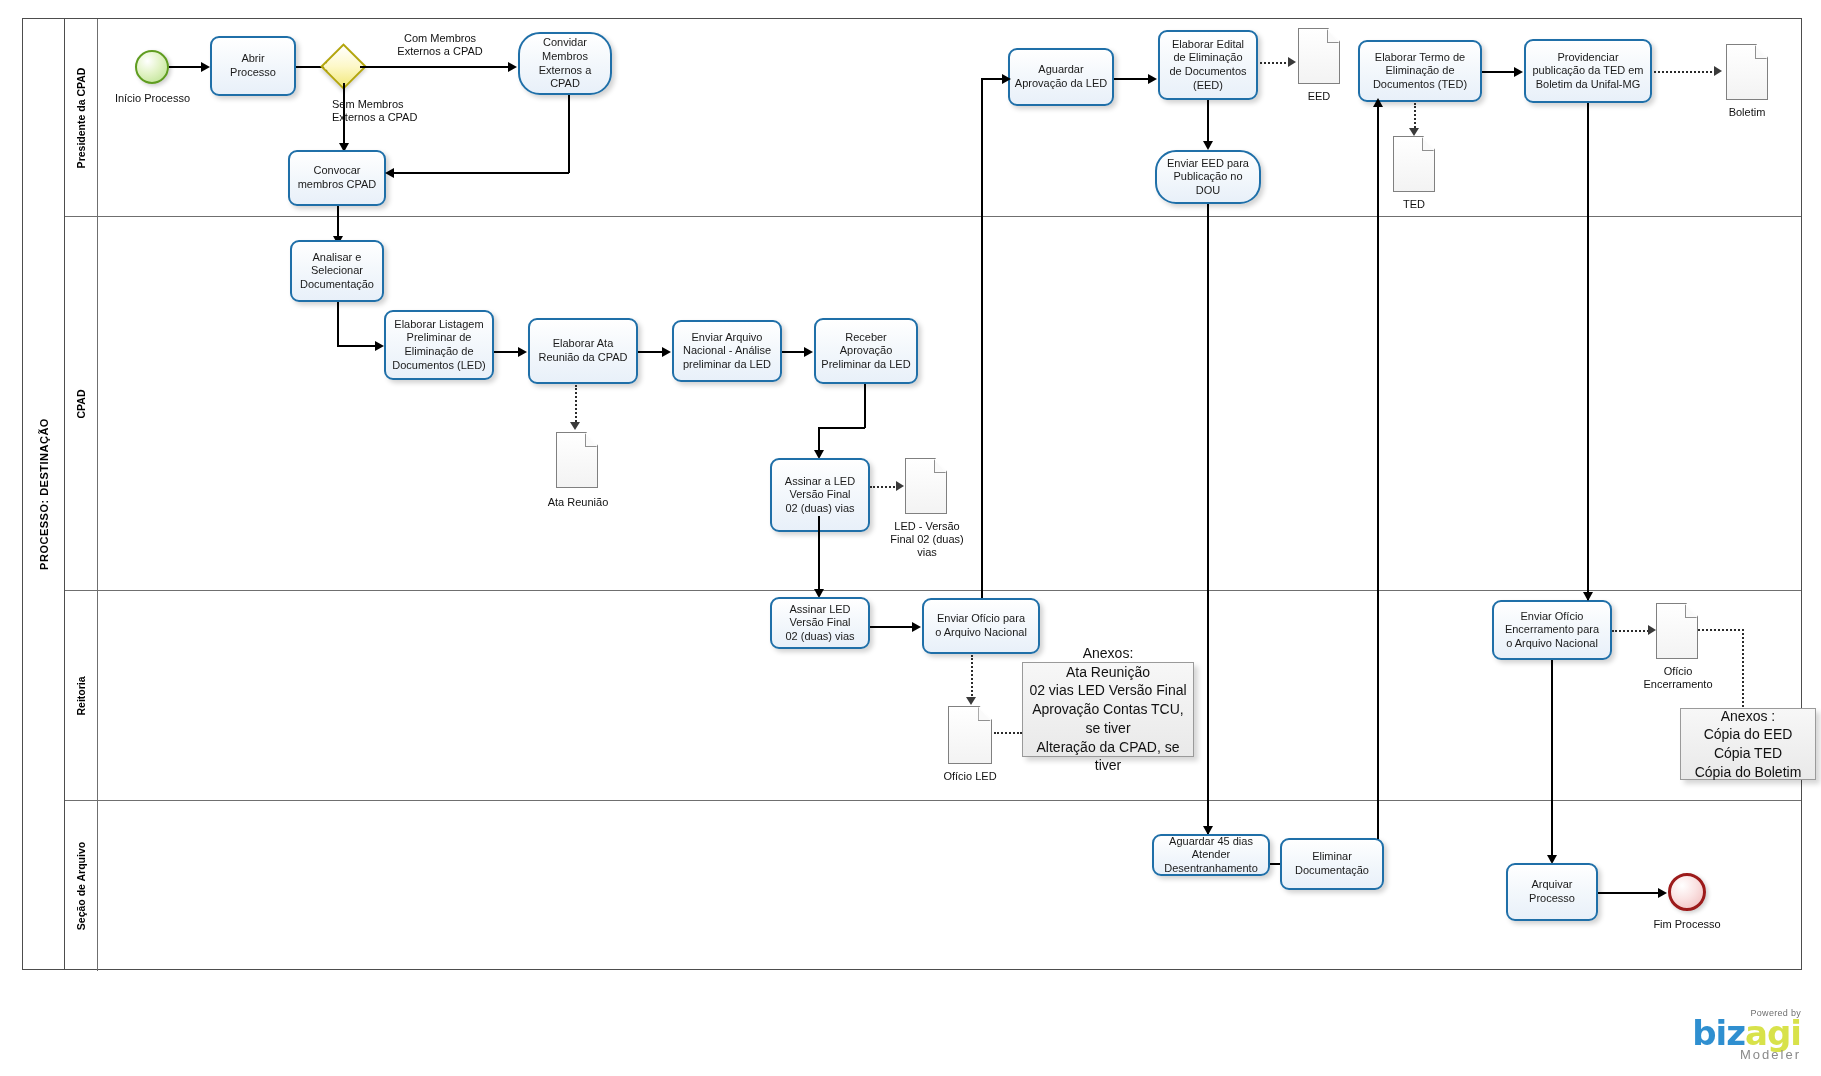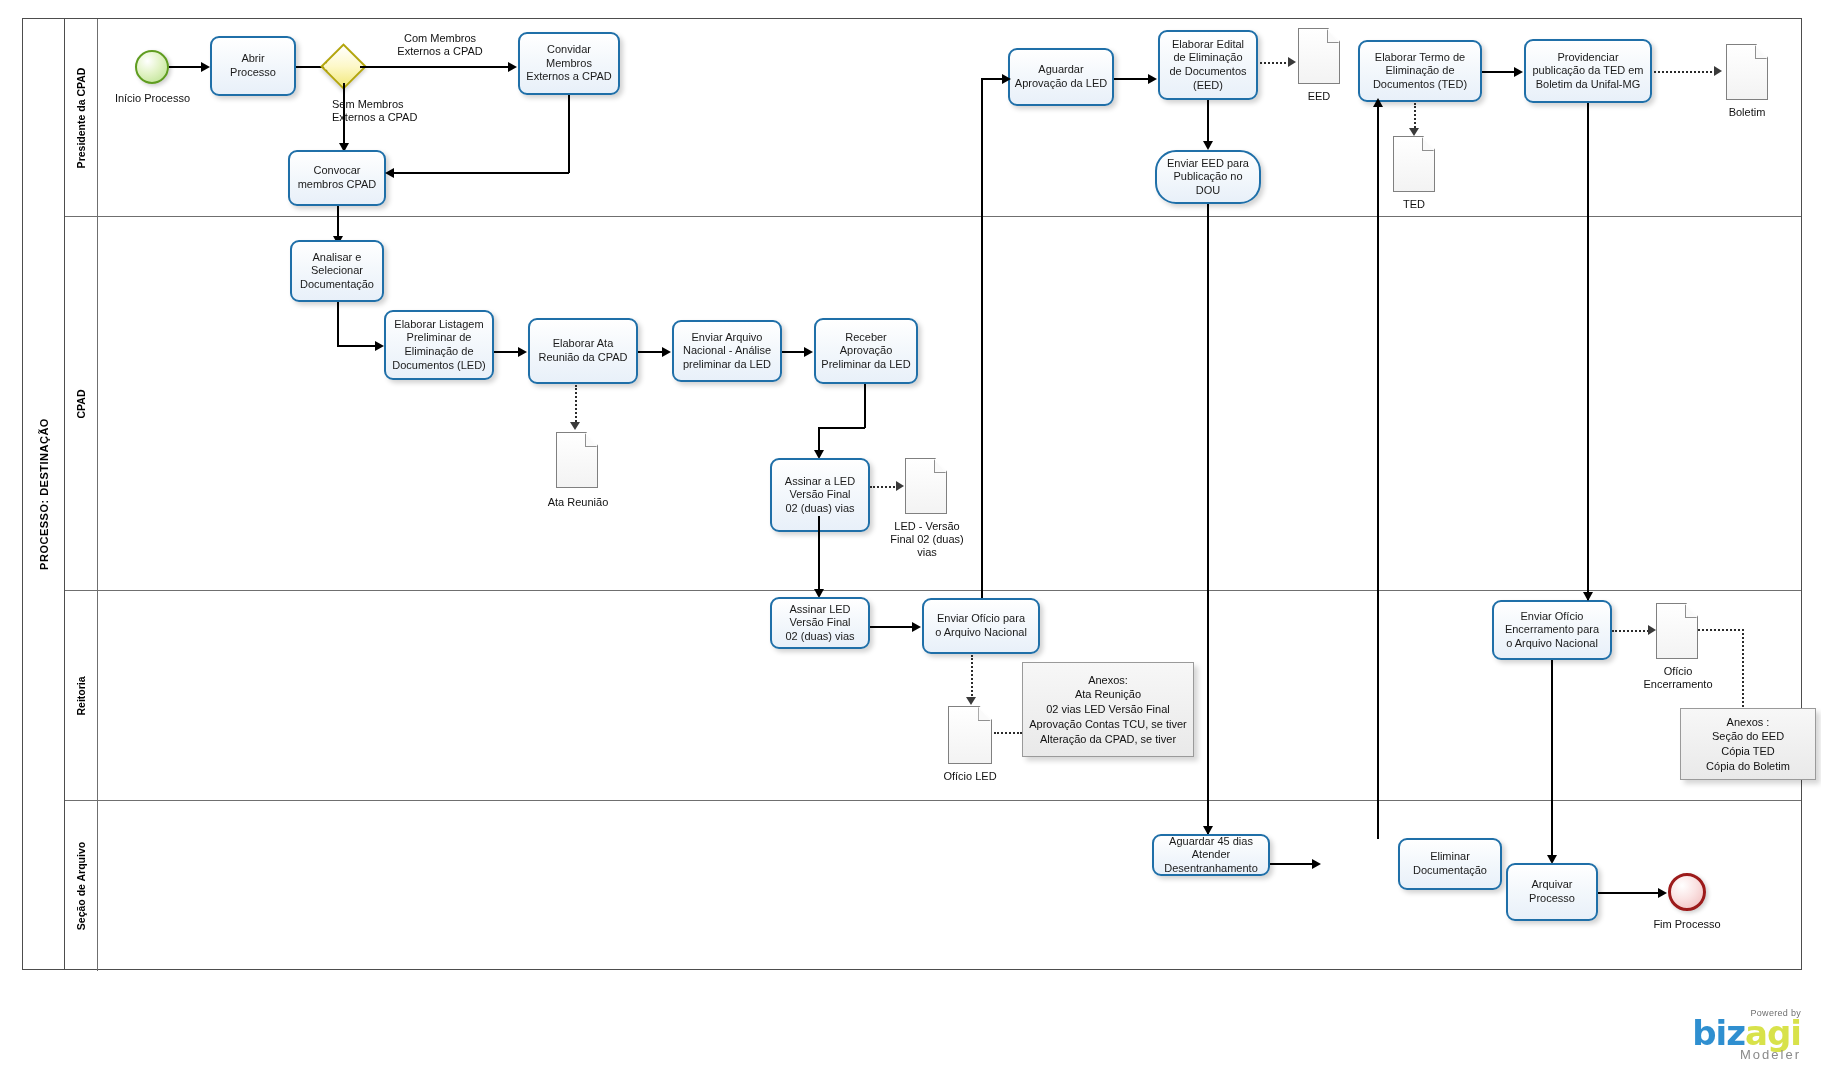--- a/index.html
+++ b/index.html
@@ -51,21 +51,21 @@
     clip-path:polygon(0 0,72% 0,100% 24%,100% 100%,0 100%);position:relative;}
   .doc .fold{position:absolute;right:0;top:0;width:28%;height:24%;
     border-left:1px solid #909090;border-bottom:1px solid #909090;
     background:#fafafa;
     clip-path:polygon(0 0,100% 100%,0 100%);}
 
   
   .note{position:absolute;box-sizing:border-box;border:1px solid #9a9a9a;
     background:linear-gradient(to bottom,#f7f7f7,#e9e9e9);
     box-shadow:4px 4px 5px rgba(0,0,0,.16);
-    font-size:11px;line-height:1.34;text-align:center;
+    font-size:14px;line-height:1.34;text-align:center;
     display:flex;flex-direction:column;align-items:center;justify-content:center;
     padding:4px 0;color:#111;}
 
   
   .lbl{position:absolute;font-size:11px;line-height:1.2;text-align:center;color:#111;}
 
   
   .edge{position:absolute;background:#000;}
   .edge.h{height:1.6px;}
   .edge.v{width:1.6px;}
@@ -139,21 +139,21 @@
 
   <div class="gateway" style="left:327px;top:50px;width:33px;height:33px;">
       <i></i>
     </div>
 
   <div class="edge h" style="left:360px;top:66px;width:152px;"></div>
   <div class="arrow r" style="left:508px;top:62px;"></div>
   <div class="lbl" style="left:370px;top:32px;width:140px;white-space:pre-line;">Com Membros
 Externos a CPAD</div>
 
-  <div class="task" style="left:518px;top:32px;width:102px;height:63px;white-space:pre-line;">Convidar
+  <div class="task" style="left:518px;top:32px;width:94px;height:63px;white-space:pre-line;border-radius:22px;">Convidar
 Membros
 Externos a CPAD</div>
 
   <div class="edge v" style="left:343px;top:83px;width:1.6px;height:65px;"></div>
   <div class="arrow d" style="left:339px;top:143px;"></div>
   <div class="lbl" style="left:332px;top:98px;width:150px;text-align:left;white-space:pre-line;">Sem Membros
 Externos a CPAD</div>
 
   <div class="task" style="left:288px;top:150px;width:98px;height:56px;white-space:pre-line;">Convocar
 membros CPAD</div>
@@ -337,39 +337,39 @@
       </div>
   </div>
   <div class="lbl" style="left:1630px;top:665px;width:96px;white-space:pre-line;">Ofício
 Encerramento</div>
 
   <div class="dash h" style="left:1698px;top:629px;width:46px;"></div>
   <div class="dash v" style="left:1742px;top:629px;height:82px;"></div>
 
   <div class="note" style="left:1680px;top:708px;width:136px;height:72px;">
     <div>Anexos :</div>
-    <div>Seção do EED</div>
+    <div>Cópia do EED</div>
     <div>Cópia TED</div>
     <div>Cópia do Boletim</div>
   </div>
 
   <div class="edge v" style="left:1587px;top:103px;height:497px;"></div>
   <div class="arrow d" style="left:1583px;top:592px;"></div>
 
   <div class="edge v" style="left:1207px;top:204px;height:630px;"></div>
   <div class="arrow d" style="left:1203px;top:826px;"></div>
 
   <div class="task" style="left:1152px;top:834px;width:118px;height:42px;white-space:pre-line;">Aguardar  45 dias
 Atender
 Desentranhamento</div>
 
   <div class="edge h" style="left:1270px;top:863px;width:46px;"></div>
   <div class="arrow r" style="left:1312px;top:859px;"></div>
 
-  <div class="task" style="left:1398px;top:838px;width:104px;height:52px;white-space:pre-line;">Eliminar
+  <div class="task" style="left:1280px;top:838px;width:104px;height:52px;white-space:pre-line;">Eliminar
 Documentação</div>
 
   <div class="edge v" style="left:1377px;top:102px;height:737px;"></div>
   <div class="arrow u" style="left:1373px;top:98px;"></div>
 
   <div class="edge v" style="left:1551px;top:660px;height:202px;"></div>
   <div class="arrow d" style="left:1547px;top:855px;"></div>
 
   <div class="task" style="left:1506px;top:863px;width:92px;height:58px;white-space:pre-line;">Arquivar
 Processo</div>

